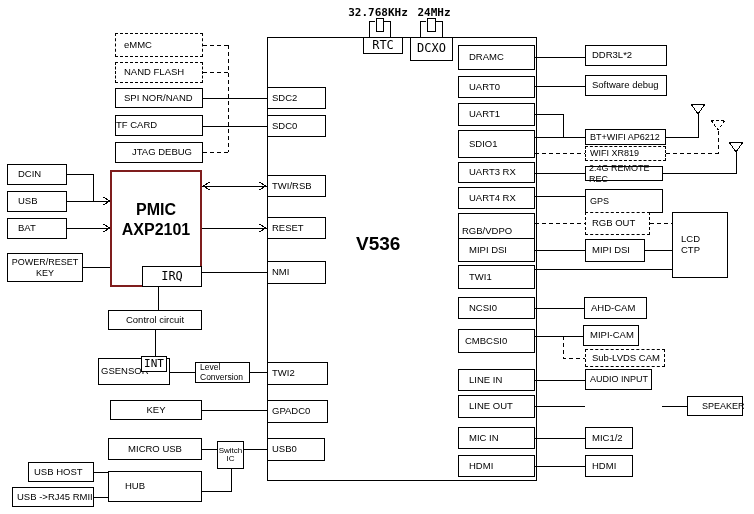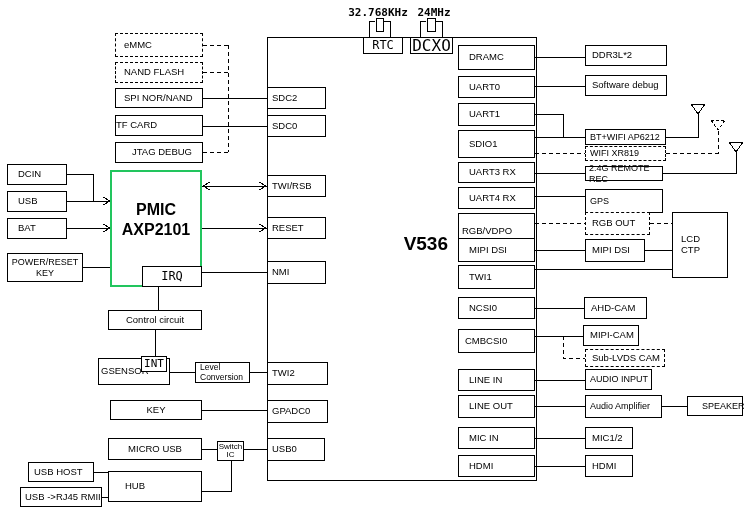--- a/index.html
+++ b/index.html
@@ -10,29 +10,29 @@
      display:flex;align-items:center;font-size:9.5px;line-height:1.12;
      white-space:pre-line;z-index:2;}
   .dash{border-style:dashed;border-width:1px;}
   .c{justify-content:center;text-align:center;}
   .mono{font-family:"DejaVu Sans Mono","Liberation Mono",monospace;}
   .soc{position:absolute;box-sizing:border-box;border:1px solid #000;background:#fff;z-index:0;}
   .soc-title{position:absolute;font-weight:bold;font-size:19px;z-index:0;}
   .xtal{position:absolute;font-family:"DejaVu Sans Mono","Liberation Mono",monospace;
         font-weight:bold;font-size:11px;z-index:2;text-align:center;white-space:nowrap;}
   .sub{z-index:3;}
-  .pmic{border:2px solid #22c55e;font-weight:bold;font-size:16px;line-height:1.25;z-index:2;}
+  .pmic{border:2px solid #7f1d1d;font-weight:bold;font-size:16px;line-height:1.25;z-index:2;}
 </style>
 </head>
 <body>
 
 <div id="stage">
 
   <div class="soc" style="left:267px;top:37px;width:270px;height:444px"></div>
-  <div class="soc-title" style="left:356px;top:233px;width:92px;text-align:right">V536</div>
+  <div class="soc-title" style="left:356px;top:233px;width:92px;text-align:left">V536</div>
 
   <svg class="wires" width="754" height="514" viewBox="0 0 754 514">
     <g stroke="#000" stroke-width="1" fill="none" shape-rendering="crispEdges">
 
       <path d="M203 45 H228" stroke-dasharray="4 3"></path>
       <path d="M203 72 H228" stroke-dasharray="4 3"></path>
       <path d="M228 45 V152" stroke-dasharray="4 3"></path>
       <path d="M203 152 H228" stroke-dasharray="4 3"></path>
       <path d="M203 98 H267"></path>
       <path d="M203 126 H267"></path>
@@ -101,21 +101,21 @@
 
       <polygon points="691,104 705,104 698,114" fill="#fff"></polygon>
       <polygon points="711,120 725,120 718,130" fill="#fff" stroke-dasharray="3 2"></polygon>
       <polygon points="729,142 743,142 736,152" fill="#fff"></polygon>
     </g>
   </svg>
 
   <div class="xtal" style="left:344px;top:6px;width:68px">32.768KHz</div>
   <div class="xtal" style="left:412px;top:6px;width:44px">24MHz</div>
   <div class="n c mono" style="left:363px;top:37px;width:40px;height:17px;font-size:12px">RTC</div>
-  <div class="n c mono" style="left:410px;top:37px;width:43px;height:17px;font-size:16px">DCXO</div>
+  <div class="n c mono" style="left:410px;top:37px;width:43px;height:24px;font-size:12px">DCXO</div>
 
   <div class="n dash" style="left:115px;top:62px;width:88px;height:21px;padding-left:8px">NAND FLASH</div>
   <div class="n dash" style="left:115px;top:33px;width:88px;height:24px;padding-left:8px">eMMC</div>
   <div class="n" style="left:115px;top:88px;width:88px;height:20px;padding-left:8px">SPI NOR/NAND</div>
   <div class="n" style="left:115px;top:115px;width:88px;height:21px;">TF CARD</div>
   <div class="n" style="left:115px;top:142px;width:88px;height:21px;padding-left:16px">JTAG DEBUG</div>
 
   <div class="n" style="left:7px;top:164px;width:60px;height:21px;padding-left:10px">DCIN</div>
   <div class="n" style="left:7px;top:191px;width:60px;height:21px;padding-left:10px">USB</div>
   <div class="n" style="left:7px;top:218px;width:60px;height:21px;padding-left:10px">BAT</div>
@@ -127,25 +127,25 @@
   <div class="n c mono sub" style="left:142px;top:266px;width:60px;height:21px;font-size:12px">IRQ</div>
   <div class="n c" style="left:108px;top:310px;width:94px;height:20px">Control circuit</div>
 
   <div class="n" style="left:98px;top:358px;width:72px;height:27px;padding-left:2px">GSENSOR</div>
   <div class="n c mono sub" style="left:141px;top:356px;width:26px;height:16px;font-size:11px">INT</div>
   <div class="n" style="left:195px;top:362px;width:55px;height:21px;padding-left:4px;font-size:8.5px">Level
 Conversion</div>
   <div class="n c" style="left:110px;top:400px;width:92px;height:20px">KEY</div>
 
   <div class="n c" style="left:108px;top:438px;width:94px;height:22px">MICRO USB</div>
-  <div class="n c sub" style="left:217px;top:441px;width:27px;height:20px;font-size:8px;line-height:1.05">Switch
+  <div class="n c sub" style="left:217px;top:441px;width:27px;height:28px;font-size:8px;line-height:1.05">Switch
 IC</div>
   <div class="n" style="left:28px;top:462px;width:66px;height:20px;padding-left:5px">USB HOST</div>
   <div class="n" style="left:108px;top:471px;width:94px;height:31px;padding-left:16px">HUB</div>
-  <div class="n" style="left:20px;top:487px;width:82px;height:20px;padding-left:4px">USB -&gt;RJ45 RMII</div>
+  <div class="n" style="left:12px;top:487px;width:82px;height:20px;padding-left:4px">USB -&gt;RJ45 RMII</div>
 
   <div class="n" style="left:267px;top:87px;width:59px;height:22px;padding-left:4px">SDC2</div>
   <div class="n" style="left:267px;top:115px;width:59px;height:22px;padding-left:4px">SDC0</div>
   <div class="n" style="left:267px;top:175px;width:59px;height:22px;padding-left:4px">TWI/RSB</div>
   <div class="n" style="left:267px;top:217px;width:59px;height:22px;padding-left:4px">RESET</div>
   <div class="n" style="left:267px;top:261px;width:59px;height:23px;padding-left:4px">NMI</div>
   <div class="n" style="left:267px;top:362px;width:61px;height:23px;padding-left:4px">TWI2</div>
   <div class="n" style="left:267px;top:400px;width:61px;height:23px;padding-left:4px">GPADC0</div>
   <div class="n" style="left:267px;top:438px;width:58px;height:23px;padding-left:4px">USB0</div>
 
@@ -172,18 +172,17 @@
   <div class="n" style="left:585px;top:166px;width:78px;height:15px;padding-left:3px;font-size:9px">2.4G REMOTE REC</div>
   <div class="n" style="left:585px;top:189px;width:78px;height:24px;padding-left:4px;font-size:9px">GPS</div>
   <div class="n dash" style="left:585px;top:212px;width:65px;height:23px;padding-left:6px">RGB OUT</div>
   <div class="n" style="left:585px;top:239px;width:60px;height:23px;padding-left:6px">MIPI DSI</div>
   <div class="n" style="left:672px;top:212px;width:56px;height:66px;padding-left:8px">LCD
 CTP</div>
   <div class="n" style="left:584px;top:297px;width:63px;height:22px;padding-left:6px">AHD-CAM</div>
   <div class="n" style="left:583px;top:325px;width:56px;height:21px;padding-left:6px">MIPI-CAM</div>
   <div class="n dash" style="left:585px;top:349px;width:80px;height:18px;padding-left:6px">Sub-LVDS CAM</div>
   <div class="n" style="left:585px;top:369px;width:67px;height:21px;padding-left:4px;font-size:9px">AUDIO INPUT</div>
-  <div class="n" style="left:585px;top:395px;width:77px;height:23px;padding-left:4px;font-size:9px">Audio Amplifier</div>
   <div class="n" style="left:687px;top:396px;width:56px;height:20px;padding-left:14px;font-size:9px">SPEAKER</div>
   <div class="n" style="left:585px;top:427px;width:48px;height:22px;padding-left:6px">MIC1/2</div>
   <div class="n" style="left:585px;top:455px;width:48px;height:22px;padding-left:6px">HDMI</div>
 
 </div>
 
 </body></html>

